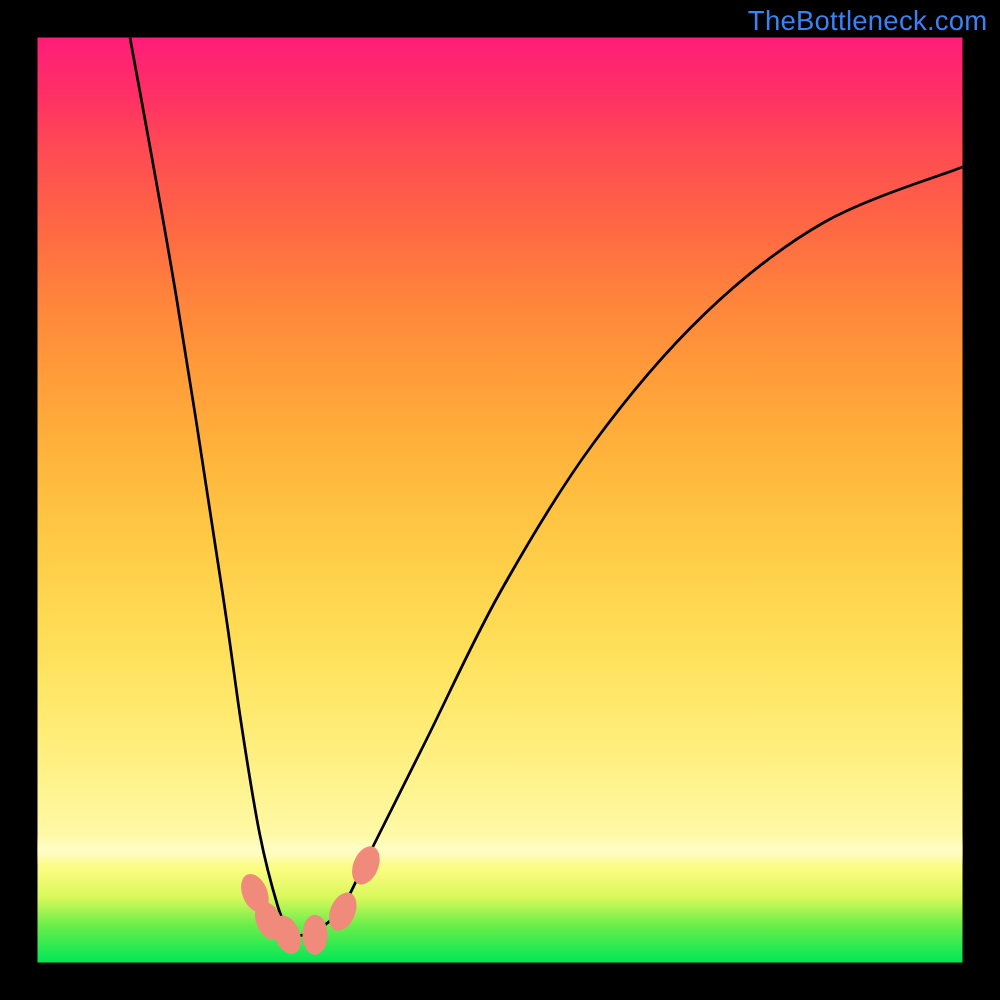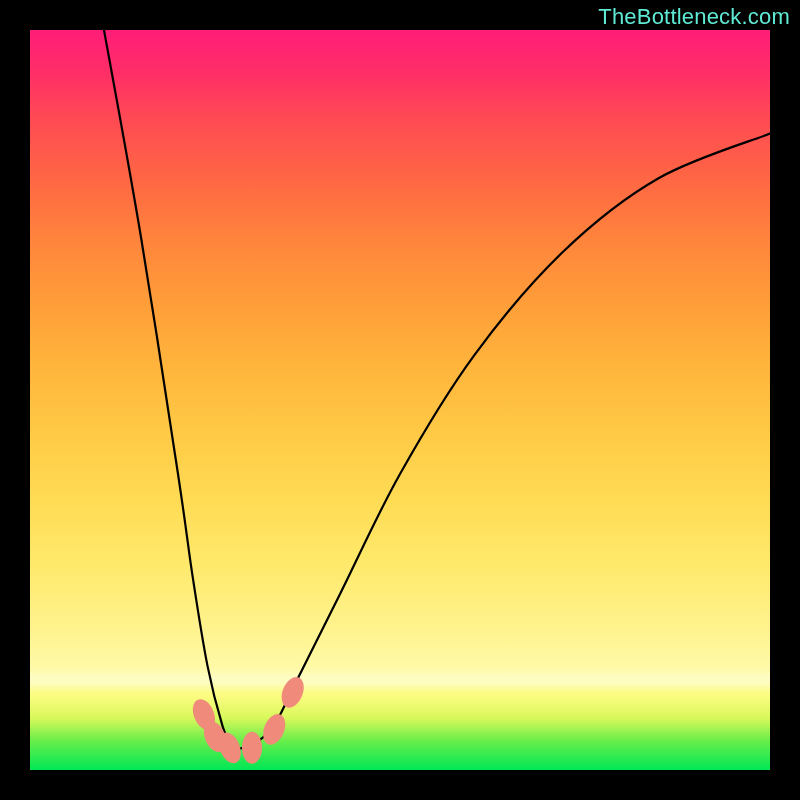--- a/index.html
+++ b/index.html
@@ -56,21 +56,21 @@
       rgba(255,255,230,0.55) 40%,
       rgba(255,255,230,0.55) 60%,
       rgba(255,255,200,0.0) 100%
     );
     pointer-events: none;
   }
   .watermark {
     position: absolute;
     top: 4px;
     right: 10px;
-    color: #5eead4;
+    color: #3b82f6;
     font-size: 22px;
     font-weight: 400;
     letter-spacing: 0.2px;
     pointer-events: none;
   }
   svg.curve {
     position: absolute;
     inset: 0;
     width: 740px;
     height: 740px;

